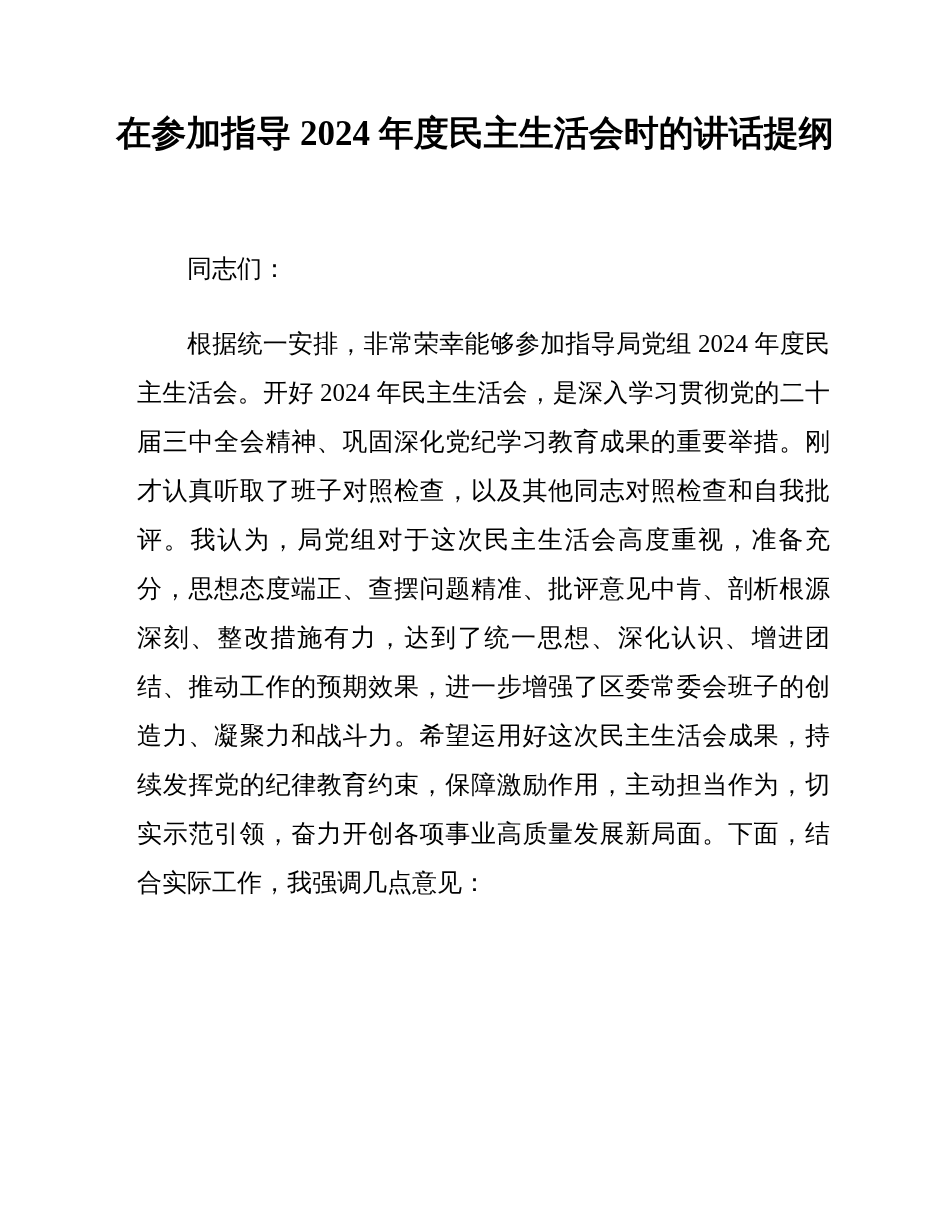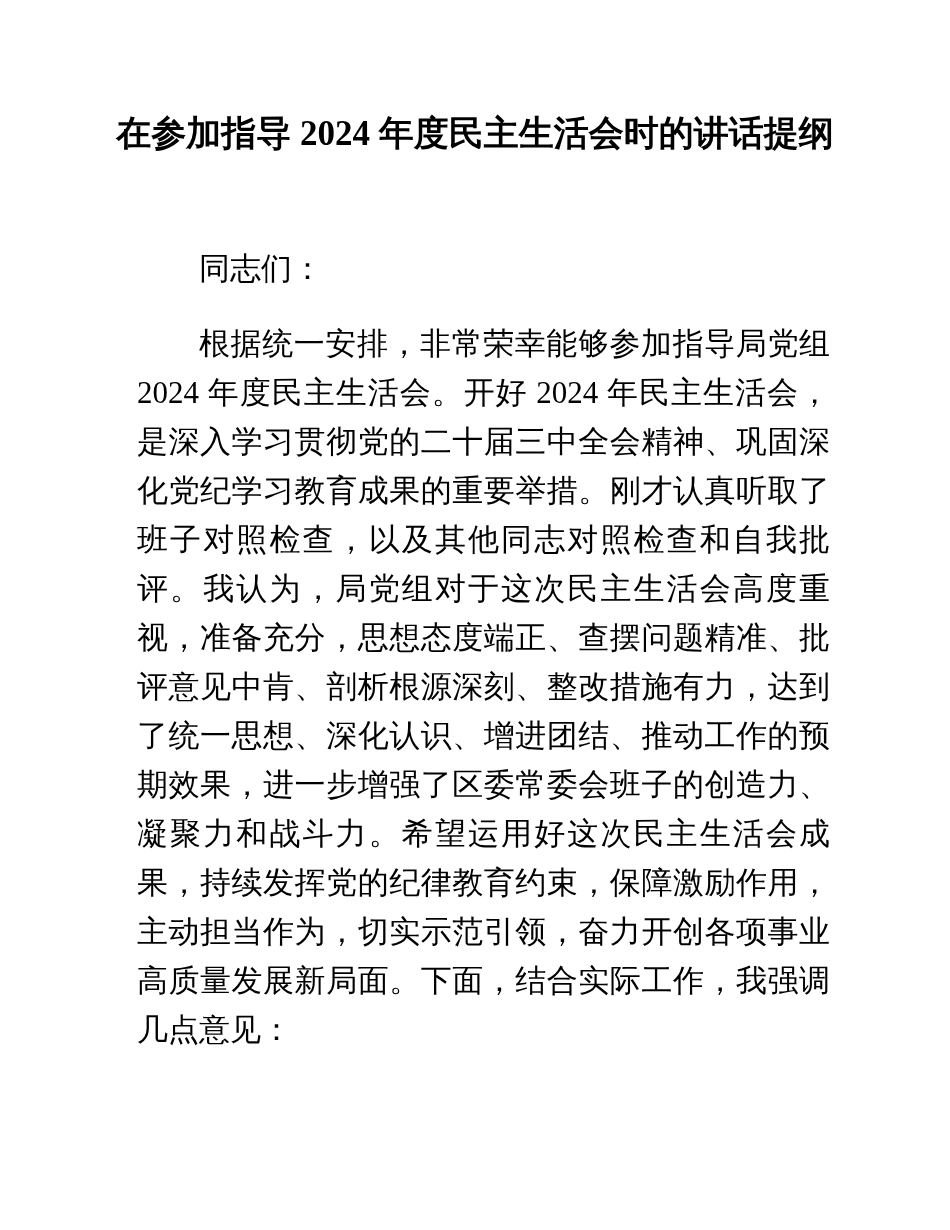--- a/index.html
+++ b/index.html
@@ -24,21 +24,21 @@
     font-weight: 700;
     line-height: 56px;
     text-align: center;
     color: #000000;
   }
   .content {
     padding: 0 120px 0 137px;
   }
   .para {
     margin: 0 0 26px 0;
-    font-size: 31px;
+    font-size: 25px;
     line-height: 49px;
     text-align: justify;
     text-indent: 2em;
     color: #000000;
   }
   .salutation {
     text-align: left;
   }
   .justify-last {
     text-align-last: justify;

